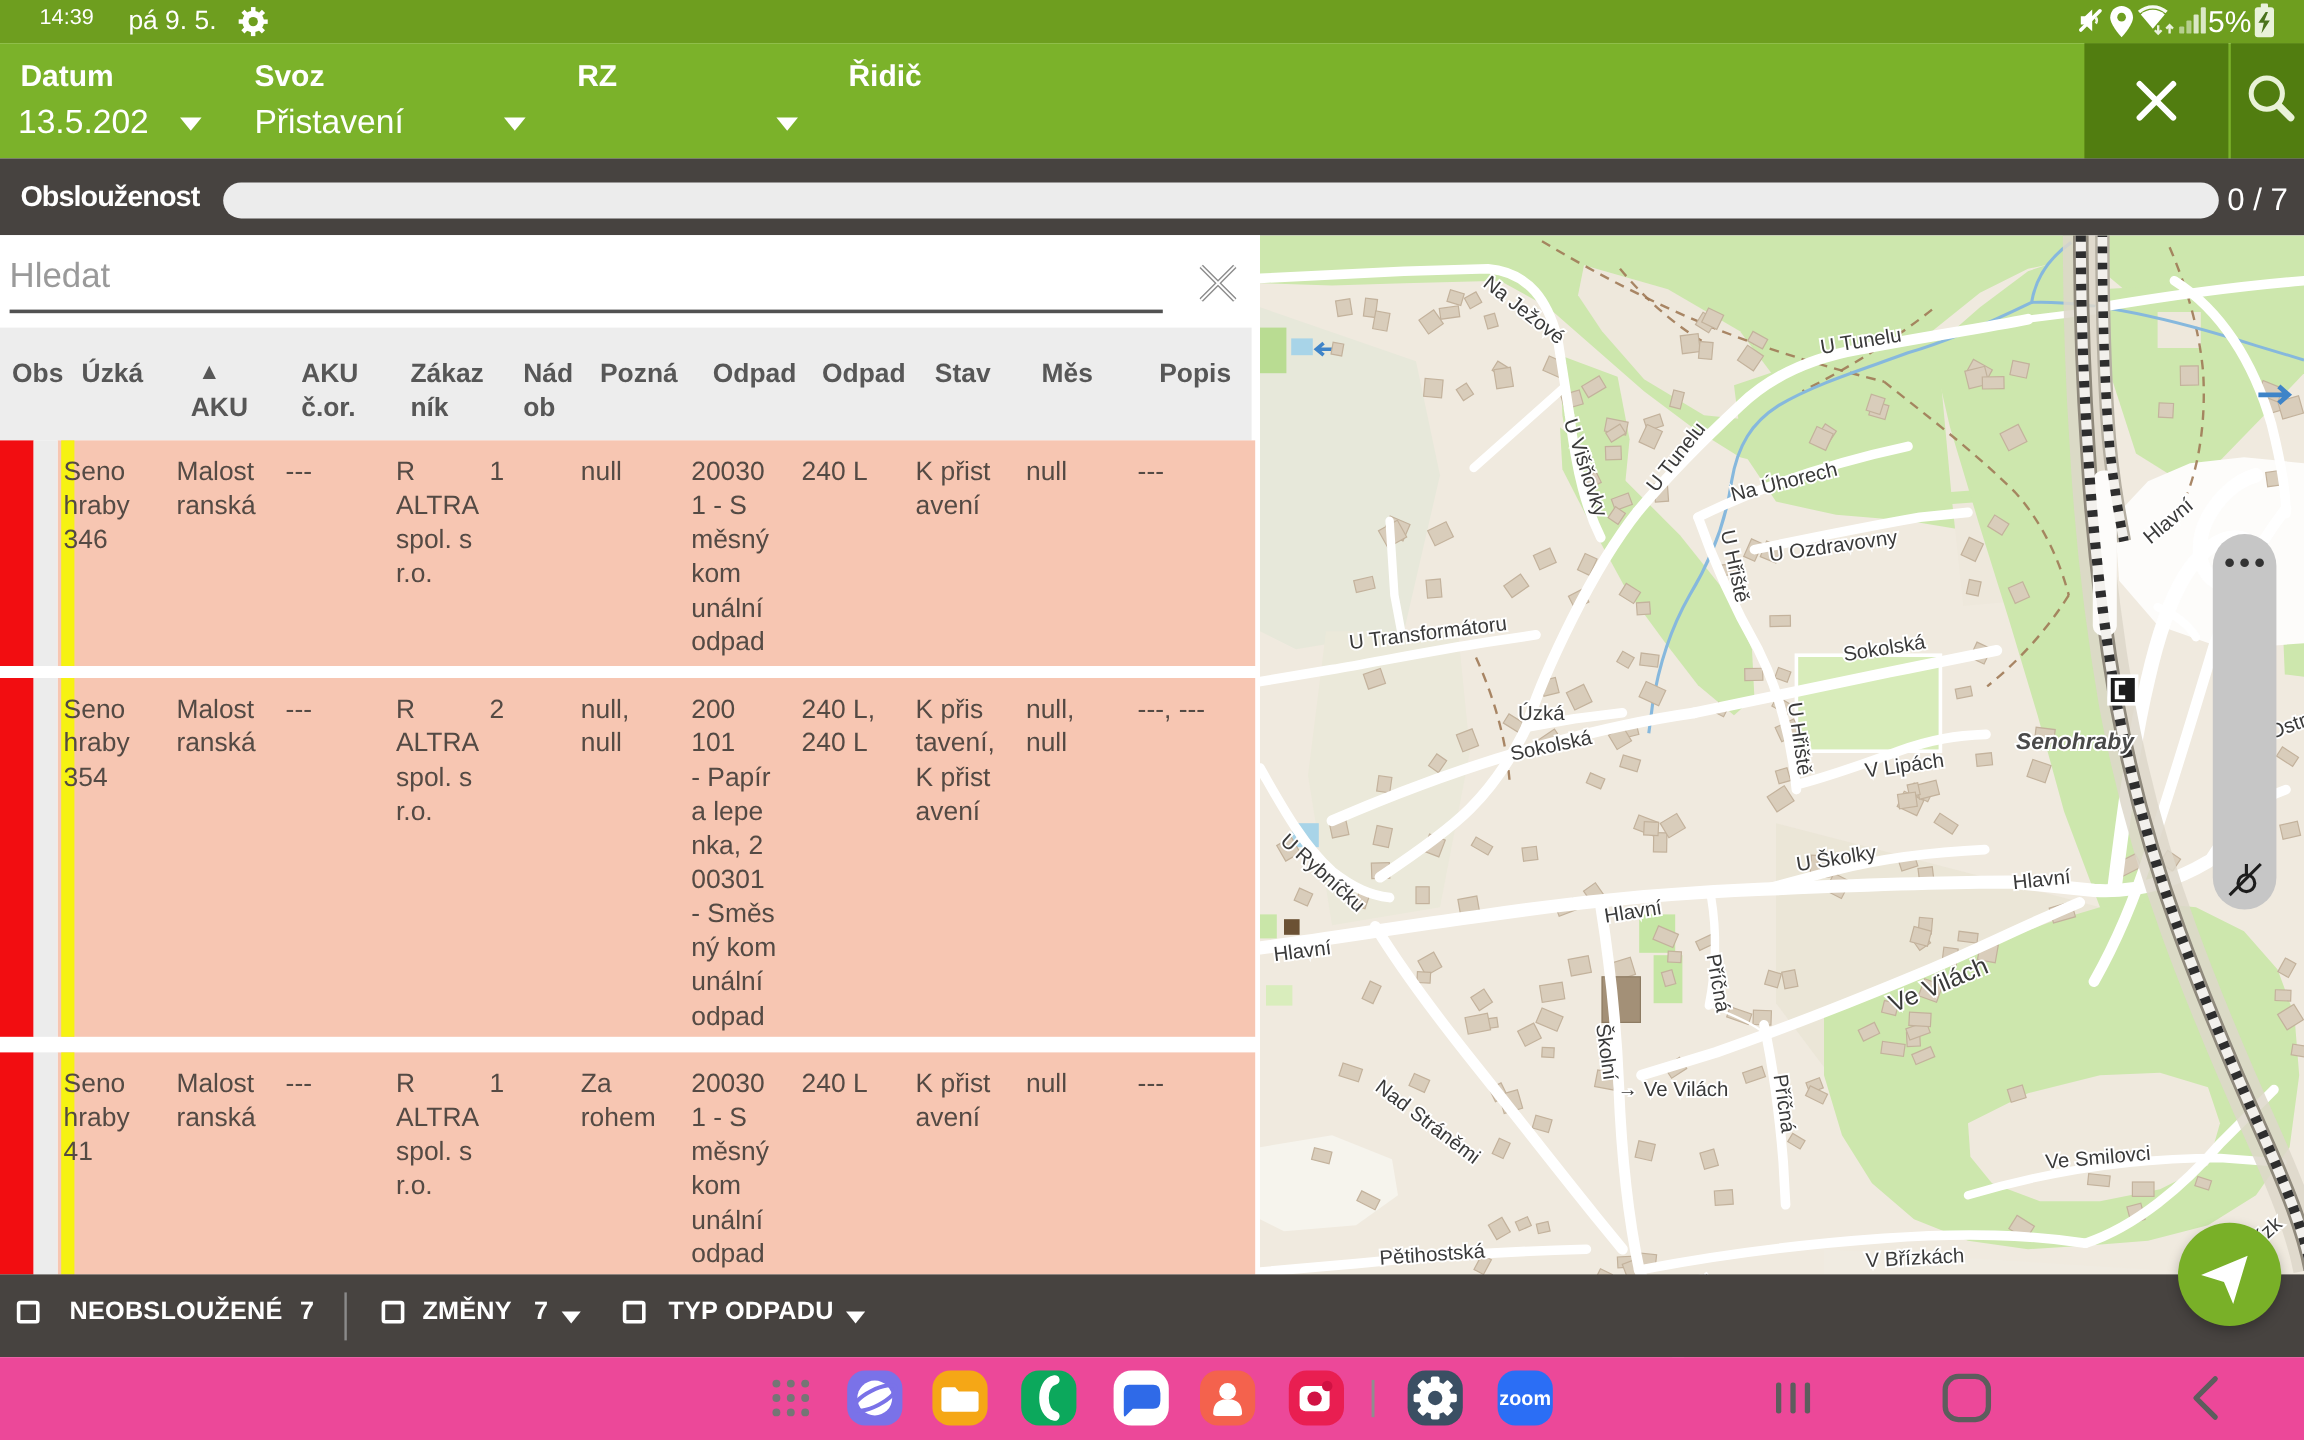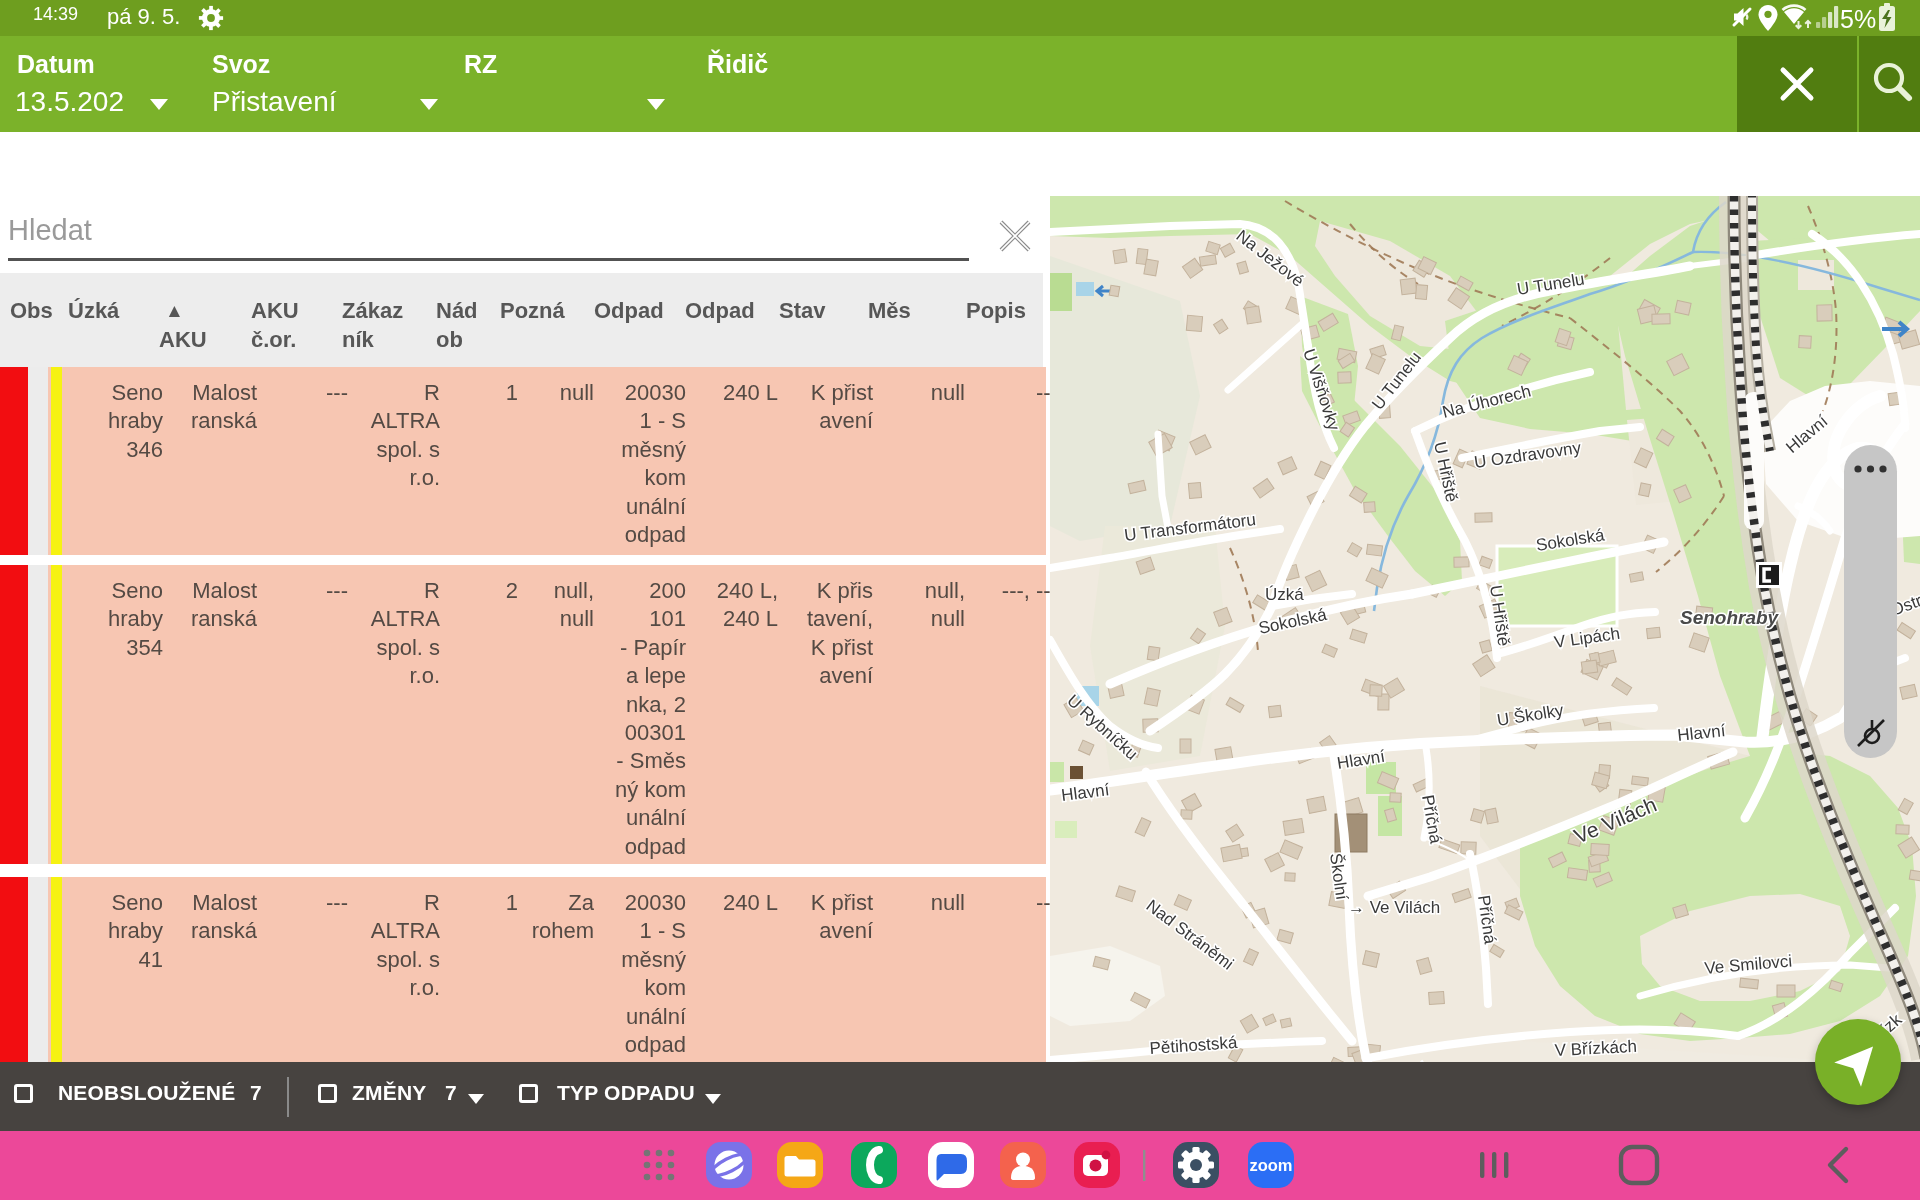--- a/index.html
+++ b/index.html
@@ -9,21 +9,21 @@
 #hdrx{position:absolute;left:1737px;top:0;width:120px;height:96px;background:#517d10}
 #hdrs{position:absolute;left:1859px;top:0;width:61px;height:96px;background:#517d10}
 #obsbar{position:absolute;left:0;top:132px;width:1920px;height:64px;background:#474340;color:#fff}
 #panel{position:absolute;left:0;top:196px;width:1050px;height:866px;background:#fff;overflow:hidden}
 #mapwrap{position:absolute;left:1050px;top:196px;width:870px;height:1004px;overflow:hidden}
 #filterbar{position:absolute;left:0;top:1062px;width:1920px;height:69px;background:#474340;color:#fff;z-index:20}
 #navbar{position:absolute;left:0;top:1131px;width:1920px;height:69px;background:#ec4899;z-index:30}
 #fab{position:absolute;left:1815px;top:1019px;width:86px;height:86px;border-radius:50%;background:#79b028;z-index:40;box-shadow:0 4px 10px rgba(0,0,0,0.25)}
 .hlbl{position:absolute;color:#fff;font-weight:bold;font-size:25px}
 .hval{position:absolute;color:#fff;font-size:28px}
-.cell{position:absolute;text-align:right;font-size:22px;line-height:28.4px;color:#544a44;white-space:pre-line}
+.cell{position:absolute;text-align:left;font-size:22px;line-height:28.4px;color:#544a44;white-space:pre-line}
 .hcell{position:absolute;font-size:22px;line-height:29px;color:#575757;font-weight:bold;white-space:pre-line}
 .rowbg{position:absolute;background:#f7c6b2}
 .redbar{position:absolute;left:0;width:28px;background:#f20d11}
 .graybar{position:absolute;left:28px;width:20px;background:#ececec}
 .yellowbar{position:absolute;left:51px;width:11px;background:#f6f212}
 .cb{position:absolute;width:19px;height:19px;border:3px solid #fff;border-radius:3px}
 .ftext{position:absolute;color:#fff;font-size:21px;font-weight:bold;letter-spacing:0.2px}
 .tri{display:inline-block;width:0;height:0;border-left:9px solid transparent;border-right:9px solid transparent;border-top:11px solid #fff;vertical-align:middle}
 </style></head><body>
 <div id="app">
@@ -397,34 +397,39 @@
       <div class="abs" style="left:1840px;top:5px;font-size:25px">5%</div>
     </div>
     <div id="header"></div>
     <div class="abs" style="top:36px;left:0;width:1920px;height:88px;pointer-events:none">
       <div class="hlbl" style="left:17px;top:14px">Datum</div>
       <div class="hval" style="left:15px;top:50px">13.5.202</div>
       <div class="abs" style="left:150px;top:59px"><span class="tri"></span></div>
       <div class="hlbl" style="left:212px;top:14px">Svoz</div>
       <div class="hval" style="left:212px;top:50px">Přistavení</div>
       <div class="abs" style="left:420px;top:59px"><span class="tri"></span></div>
-      <div class="hlbl" style="left:464px;top:14px">RZ</div>
+      <div class="hlbl" style="left:481px;top:14px">RZ</div>
       <div class="abs" style="left:647px;top:59px"><span class="tri"></span></div>
       <div class="hlbl" style="left:707px;top:14px">Řidič</div>
       <div id="hdrx">
         <svg class="abs" style="left:36px;top:24px" width="48" height="48">
           <path d="M10 10 L38 38 M38 10 L10 38" stroke="#fff" stroke-width="5" stroke-linecap="round"></path>
         </svg>
       </div>
       <div id="hdrs">
         <svg class="abs" style="left:10px;top:24px" width="48" height="48">
           <circle cx="20" cy="18" r="13" fill="none" stroke="#e9f2d8" stroke-width="4.2"></circle>
           <path d="M30 28 L40 38" stroke="#e9f2d8" stroke-width="6" stroke-linecap="round"></path>
         </svg>
       </div>
+    </div>
+    <div id="obsbar">
+      <div class="abs" style="left:17px;top:19px;font-size:24px;font-weight:bold;letter-spacing:-0.8px">Obslouženost</div>
+      <div class="abs" style="left:186px;top:20px;width:1663px;height:30px;background:#ececec;border-radius:15px"></div>
+      <div class="abs" style="left:1856px;top:19px;font-size:26px">0 / 7</div>
     </div>
     <div id="panel">
       <div class="abs" style="left:8px;top:18px;font-size:29px;color:#9a9a9a">Hledat</div>
       <div class="abs" style="left:8px;top:62px;width:961px;height:2.5px;background:#525252"></div>
       <svg class="abs" style="left:995px;top:216px;transform:translateY(-196px)" width="40" height="40">
         <path d="M6 6 L34 34 M34 6 L6 34" stroke="#8d8d8d" stroke-width="4"></path>
         <path d="M6 6 L34 34 M34 6 L6 34" stroke="#ffffff" stroke-width="1.6"></path>
       </svg>
       <div class="abs" style="left:0;top:77px;width:1043px;height:94px;background:#ededed"></div>
       <div class="hcell" style="left:10px;top:100px">Obs</div>

